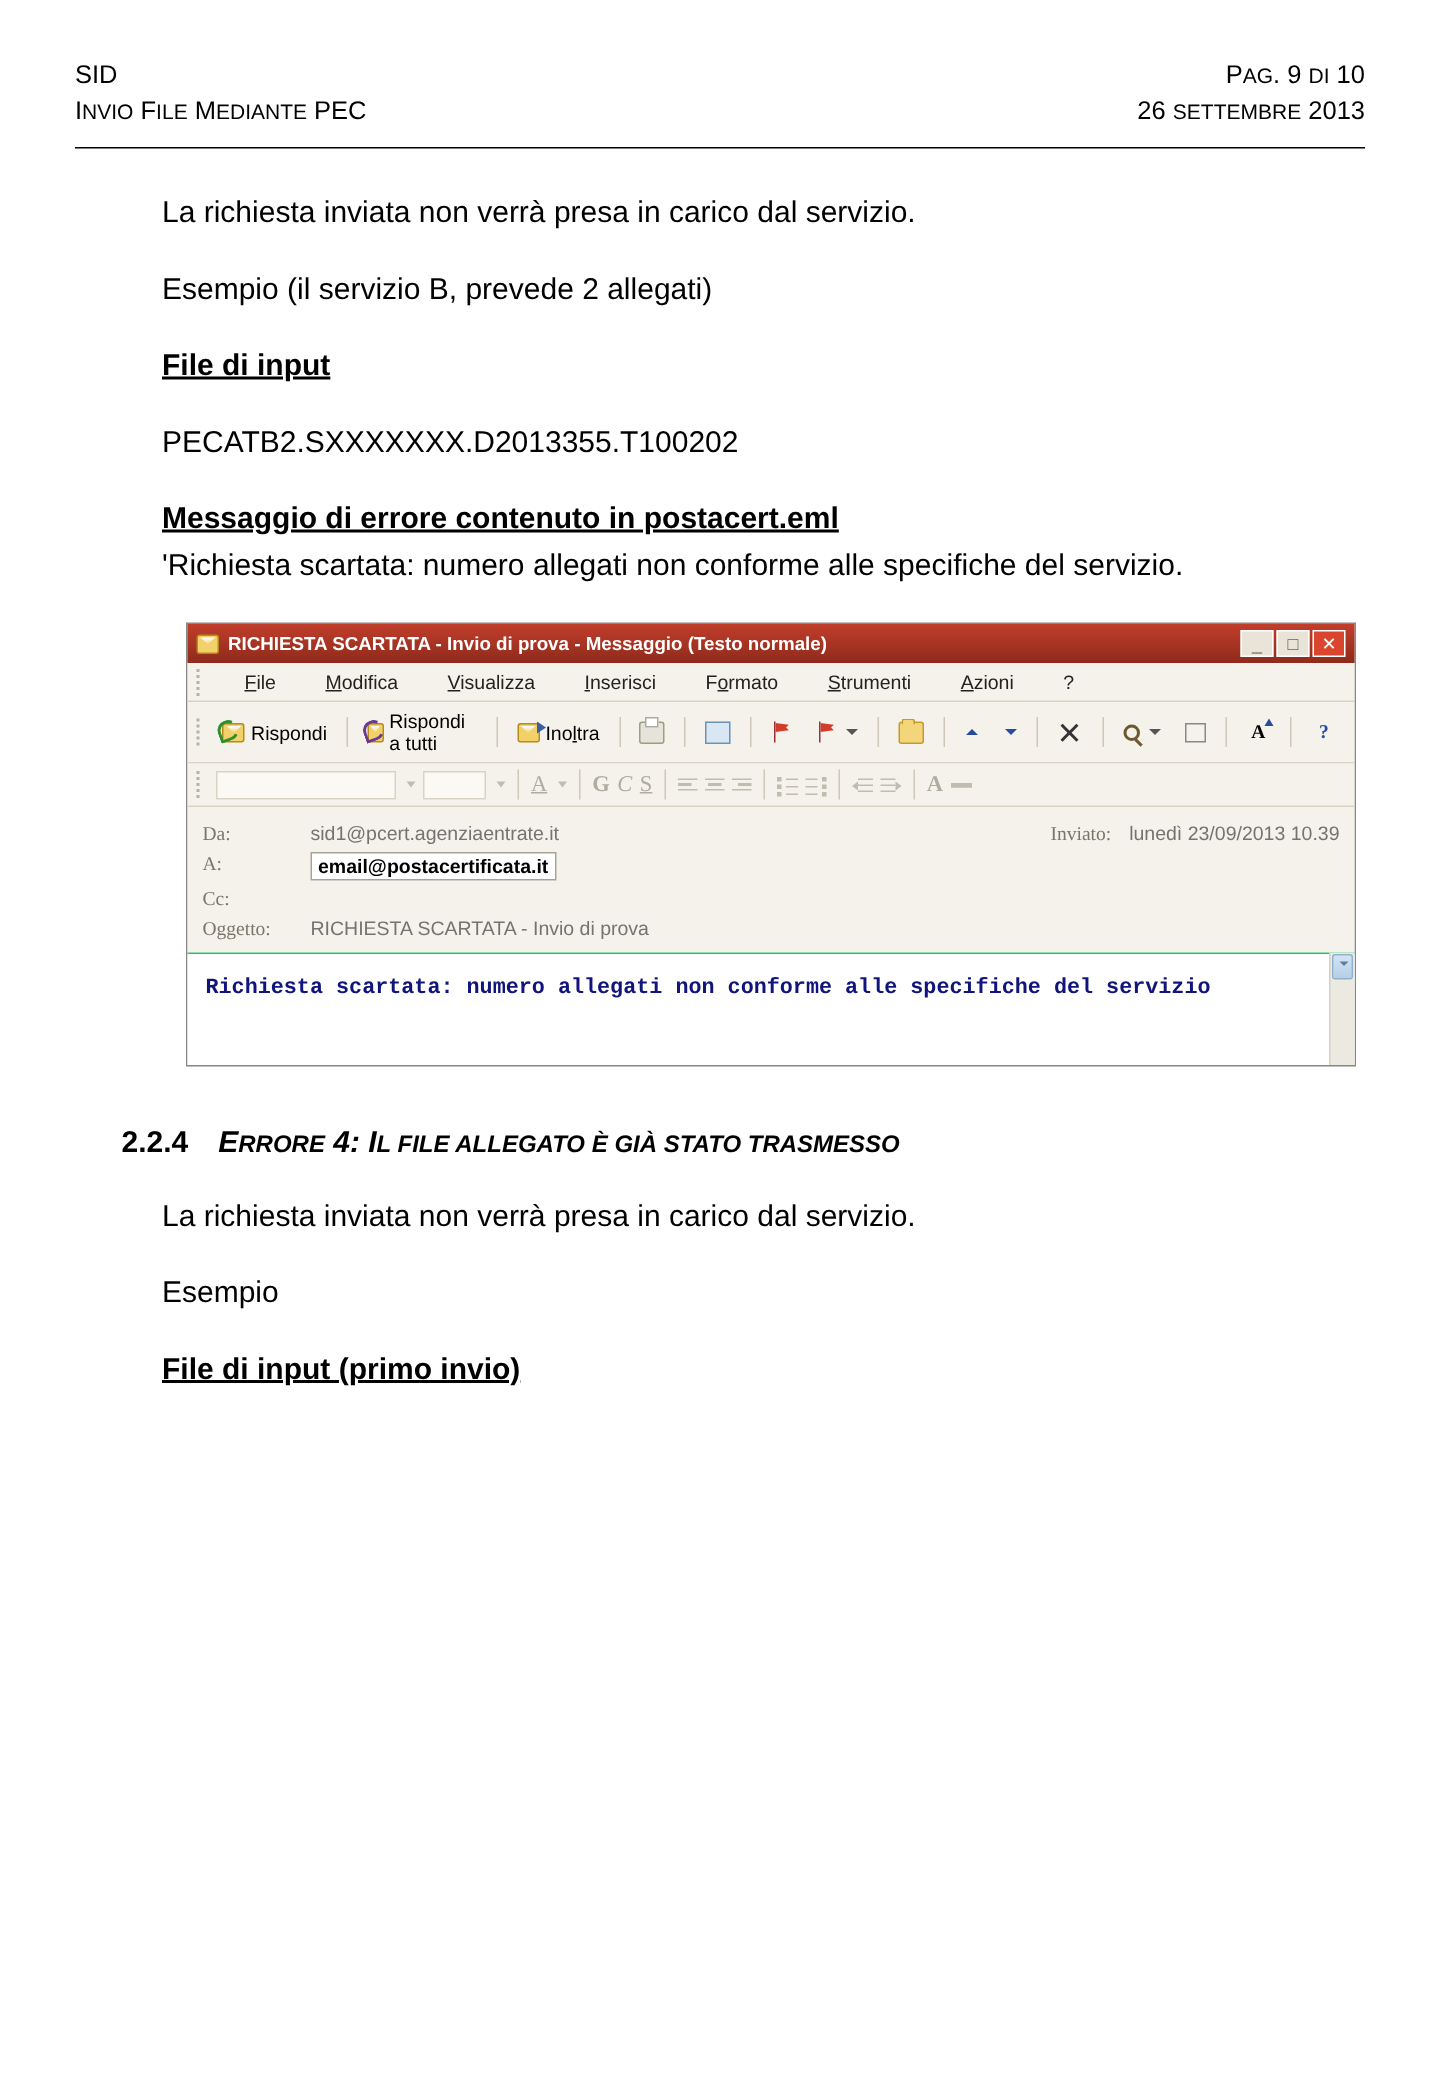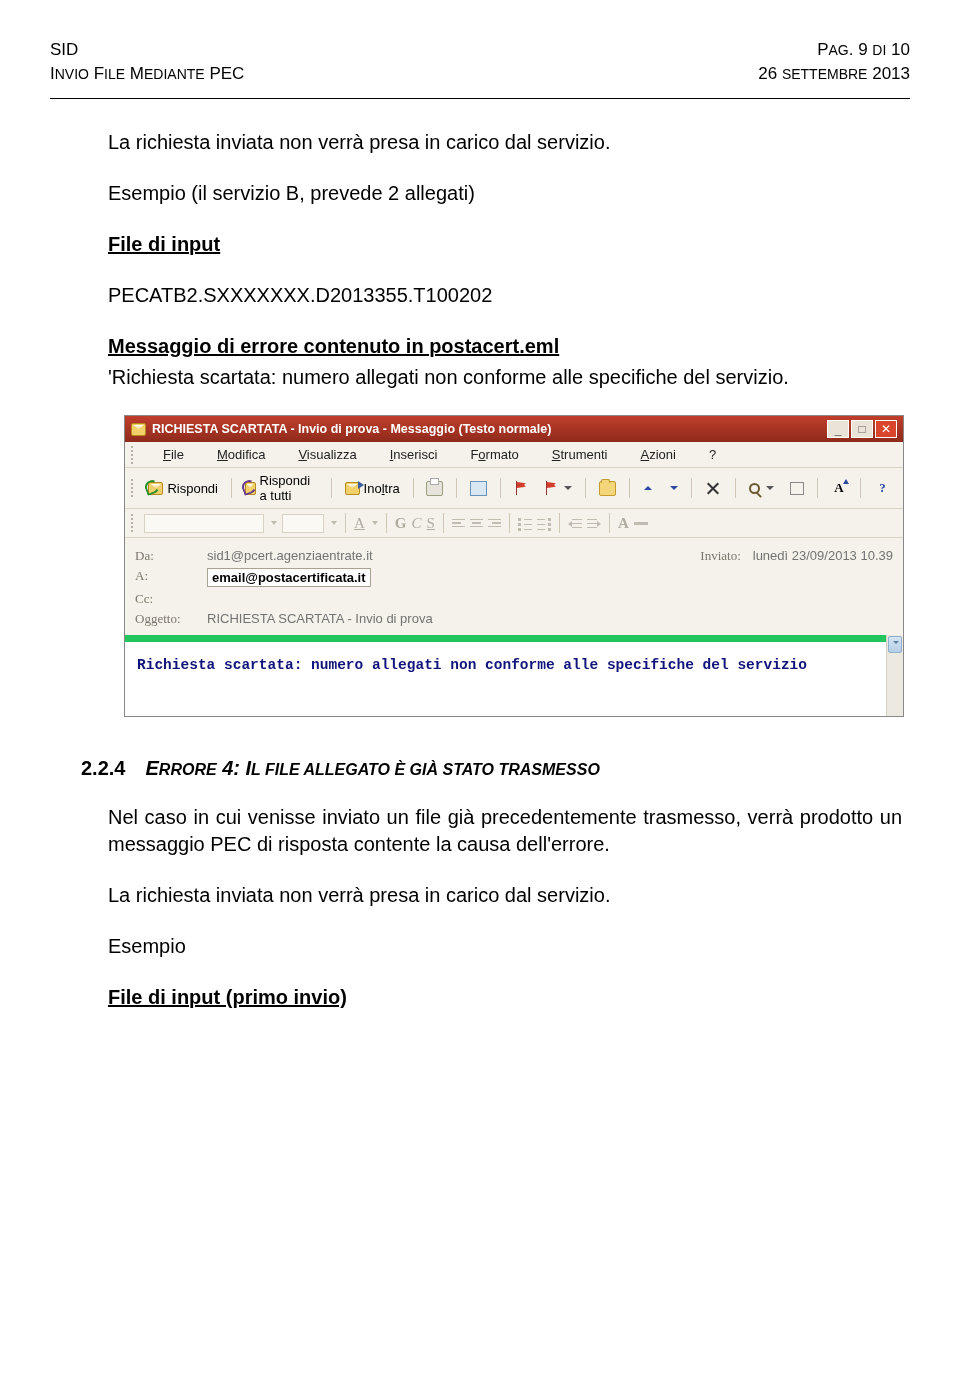--- a/index.html
+++ b/index.html
@@ -74,21 +74,21 @@
   .findent{position:relative;width:14px;height:13px;}
   .findent::before{content:"";position:absolute;left:4px;top:2px;width:10px;height:1.5px;background:#c0bcaf;box-shadow:0 4px 0 #c0bcaf,0 8px 0 #c0bcaf;}
   .findent::after{content:"";position:absolute;left:0;top:4px;width:0;height:0;border-top:3px solid transparent;border-bottom:3px solid transparent;border-right:4px solid #c0bcaf;}
   .fswatch{width:14px;height:3px;background:#c0bcaf;border:1px solid #c0bcaf;}
   .message-area{background:#f4f2ea;padding:8px 10px 6px 10px;}
   .msg-row{display:flex;padding:2px 0;font-size:13px;}
   .msg-label{width:72px;color:#7a766a;font-family:Liberation Serif, serif;}
   .msg-val{color:#737373;}
   .msg-row.top-right{justify-content:space-between;}
   .tofield{background:#fff;border:1px solid #a7a392;padding:1px 4px;font-weight:bold;font-size:13px;display:inline-block;}
-  .body-area{background:#fff;border-top:7px solid #22c55e;padding:14px 12px 40px 12px;position:relative;}
+  .body-area{background:#fff;border-top:1px solid #22c55e;padding:14px 12px 40px 12px;position:relative;}
   .body-text{font-family:"Courier New",Courier,monospace;font-size:14.5px;font-weight:bold;color:#11147a;line-height:1.35;}
   .scrollbar-v{position:absolute;right:0;top:0;bottom:0;width:17px;background:#ece9e1;border-left:1px solid #d3cfc2;}
   .scroll-thumb{position:absolute;left:1px;right:1px;top:1px;height:17px;background:linear-gradient(to bottom,#d3e4f3,#b5cfe6);border:1px solid #8fb0cf;border-radius:2px;}
   .scroll-thumb::after{content:"";position:absolute;left:4px;right:4px;top:6px;height:0;border-top:3px solid #5a7fa3;border-left:3px solid transparent;border-right:3px solid transparent;transform:translateY(-2px);}
   .body-wrap{position:relative;}
 </style>
 </head>
 <body>
 
 <div class="page">
@@ -274,18 +274,17 @@
           </div>
       </div>
     </div>
 
     <div class="section-row" style="margin-left:-58px">
       <span class="section-num">2.2.4</span>
       <span class="section-title">
         <span>E</span><span style="font-size:16px">RRORE</span><span> 4: I</span><span style="font-size:16px">L FILE ALLEGATO È GIÀ STATO TRASMESSO</span>
       </span>
     </div>
-    <p class="just">Nel caso in cui venisse inviato un file già precedentemente trasmesso, verrà prodotto un messaggio PEC di risposta contente la causa dell'errore.</p>
     <p>La richiesta inviata non verrà presa in carico dal servizio.</p>
     <p>Esempio</p>
     <p><span class="bold underline">File di input (primo invio)</span></p>
   </div>
 </div>
 
 </body></html>

